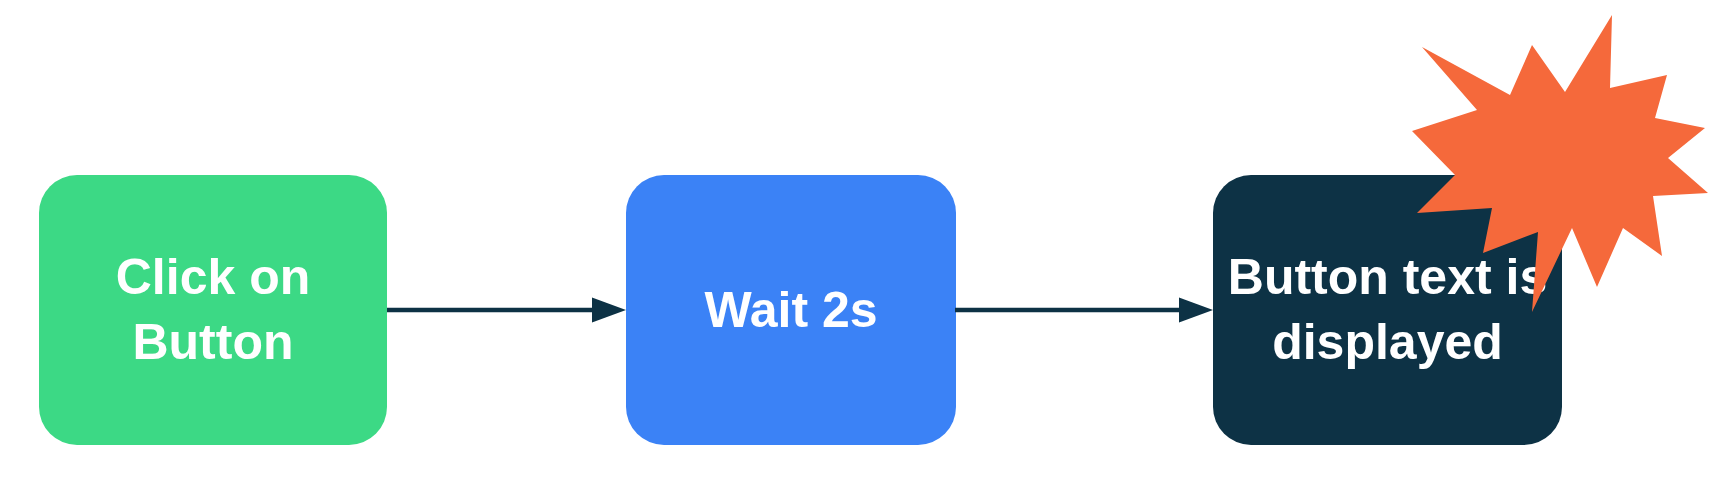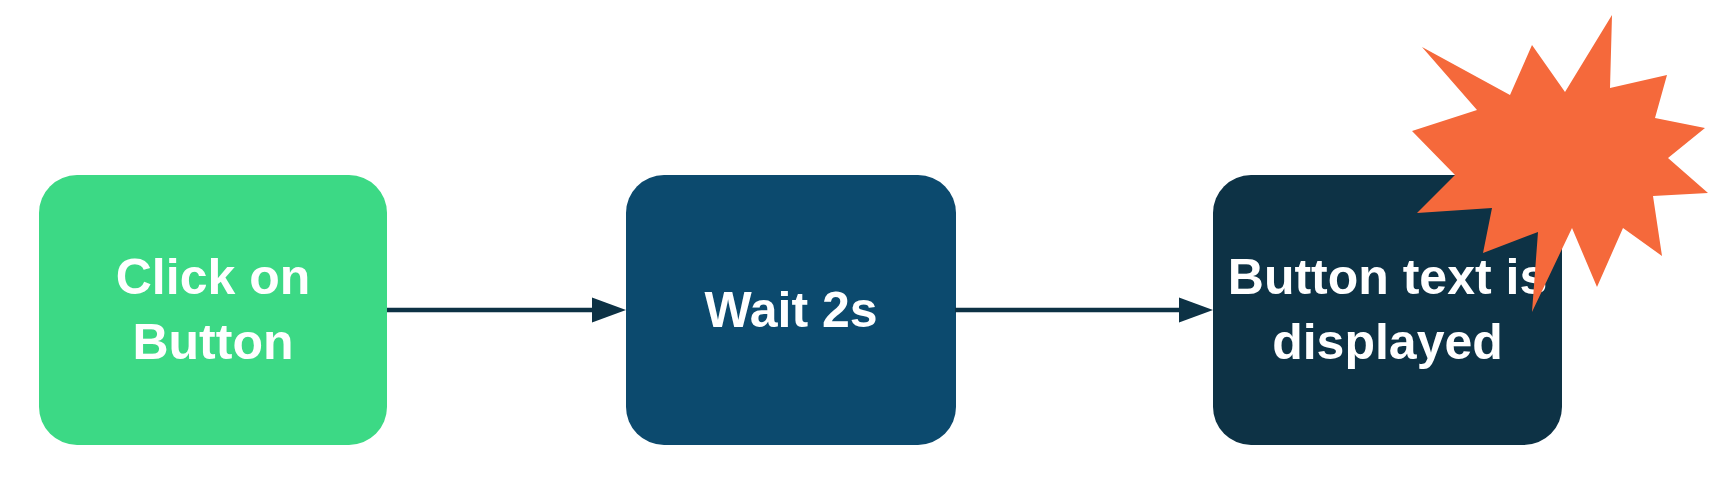--- a/index.html
+++ b/index.html
@@ -51,21 +51,21 @@
 </style>
 </head>
 <body>
 
 <div class="canvas">
 
   <div class="node node-1" style="background-color: rgb(60, 217, 133);">
     <span class="label">Click on Button</span>
   </div>
 
-  <div class="node node-2" style="background-color: #0c4a6e;">
+  <div class="node node-2" style="background-color: #3b82f6;">
     <span class="label">Wait 2s</span>
   </div>
 
   <div class="node node-3" style="background-color: rgb(13, 50, 69);">
     <span class="label">Button text is displayed</span>
   </div>
 
   <svg class="overlay" viewBox="0 0 1730 486">
 
     <g>

